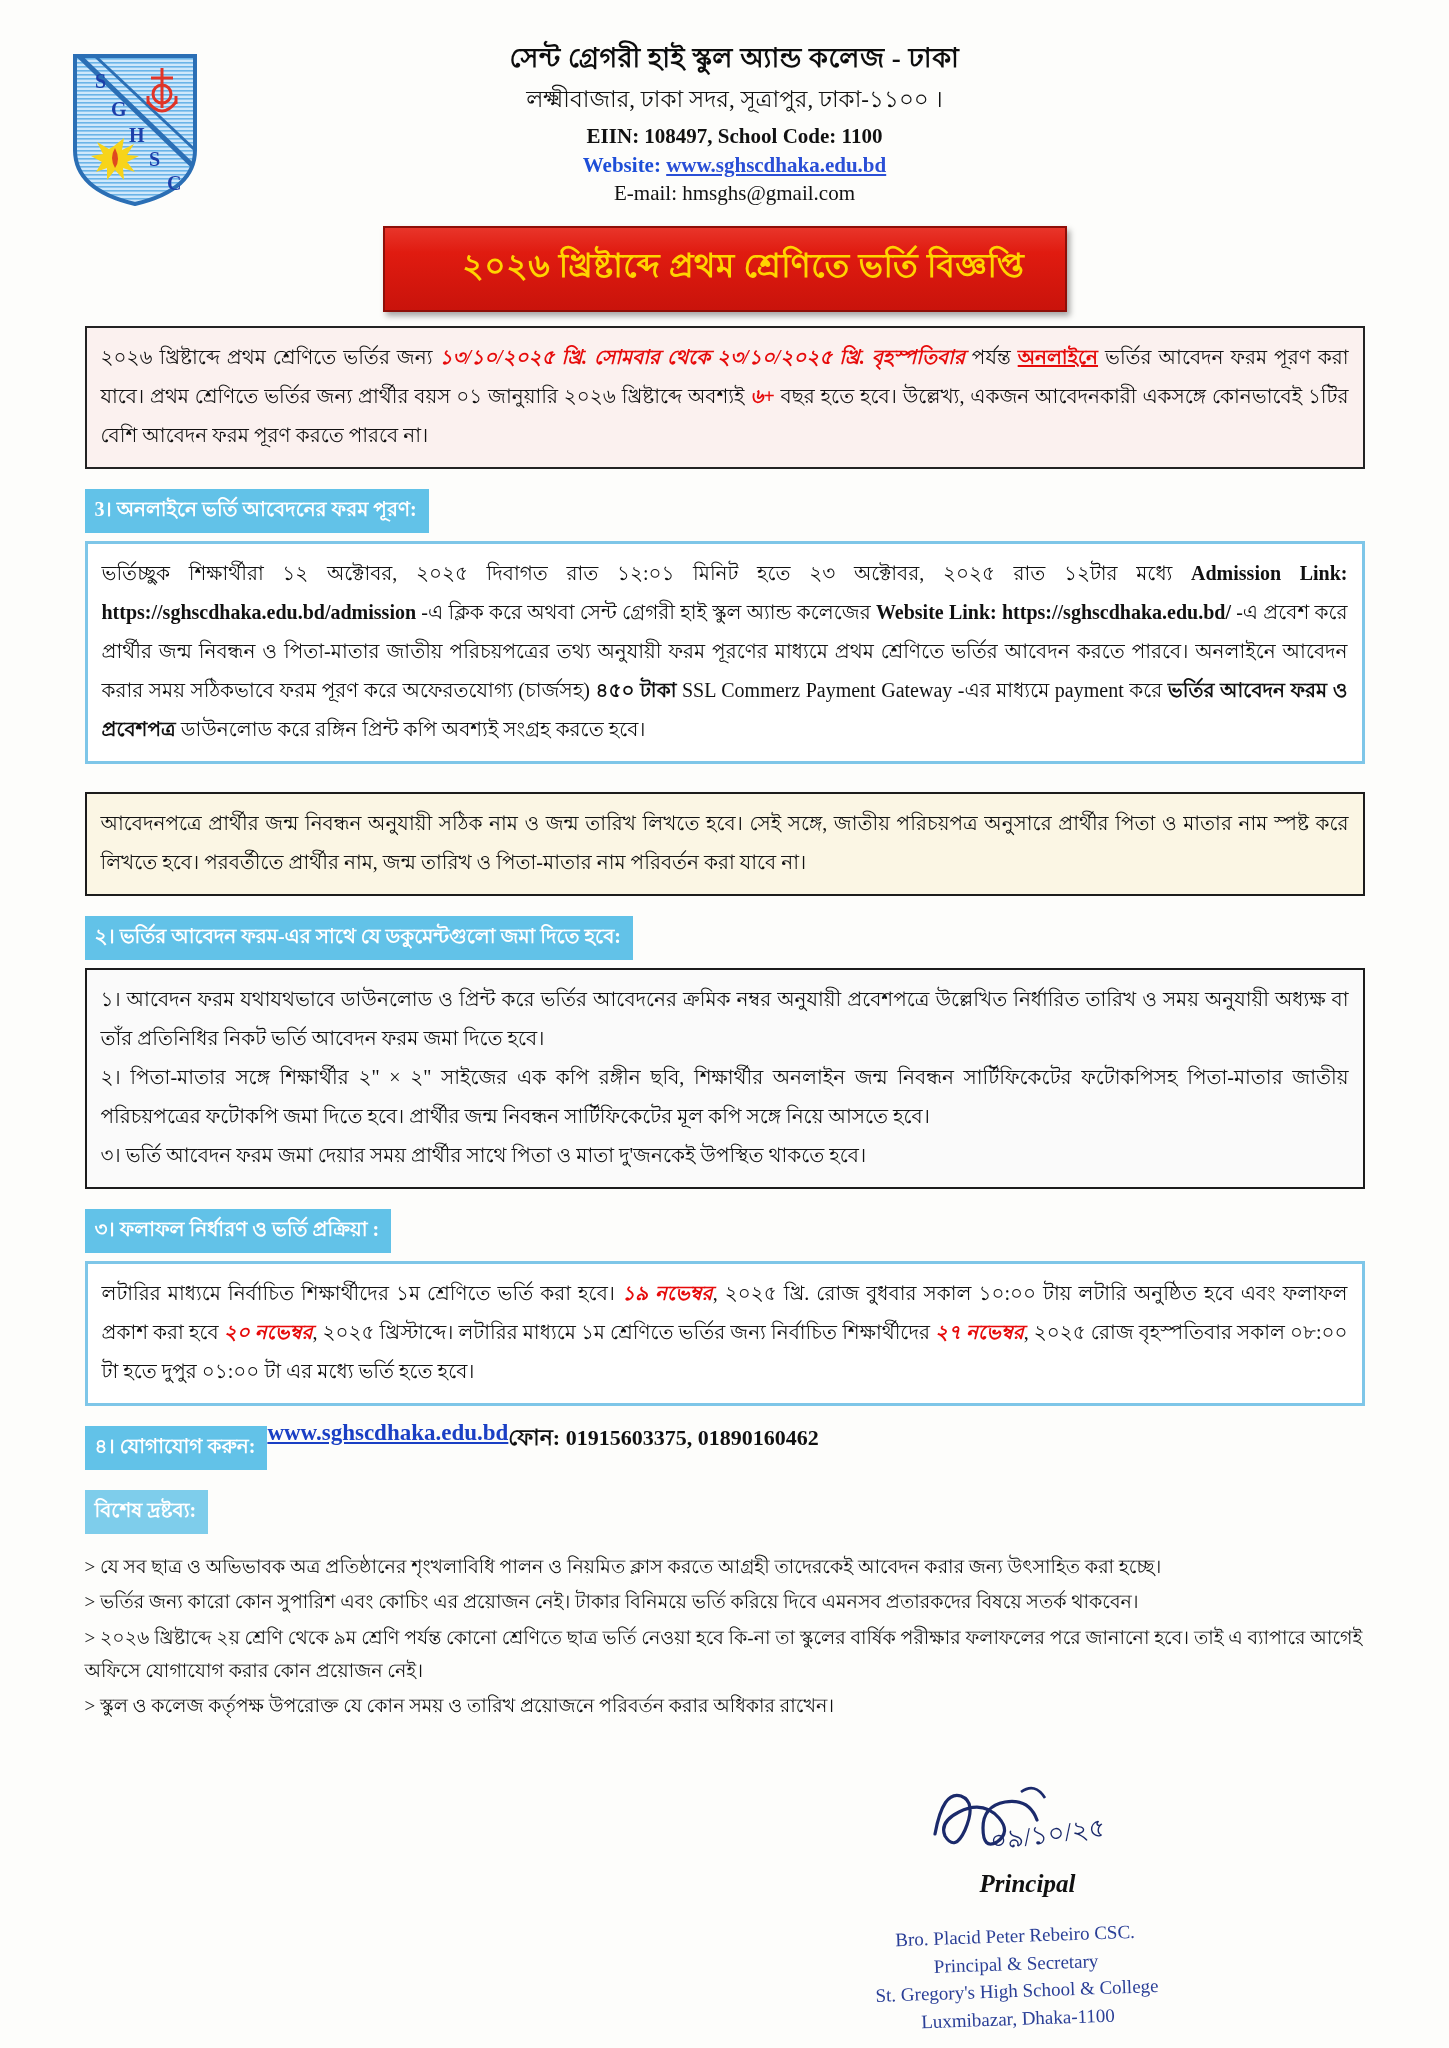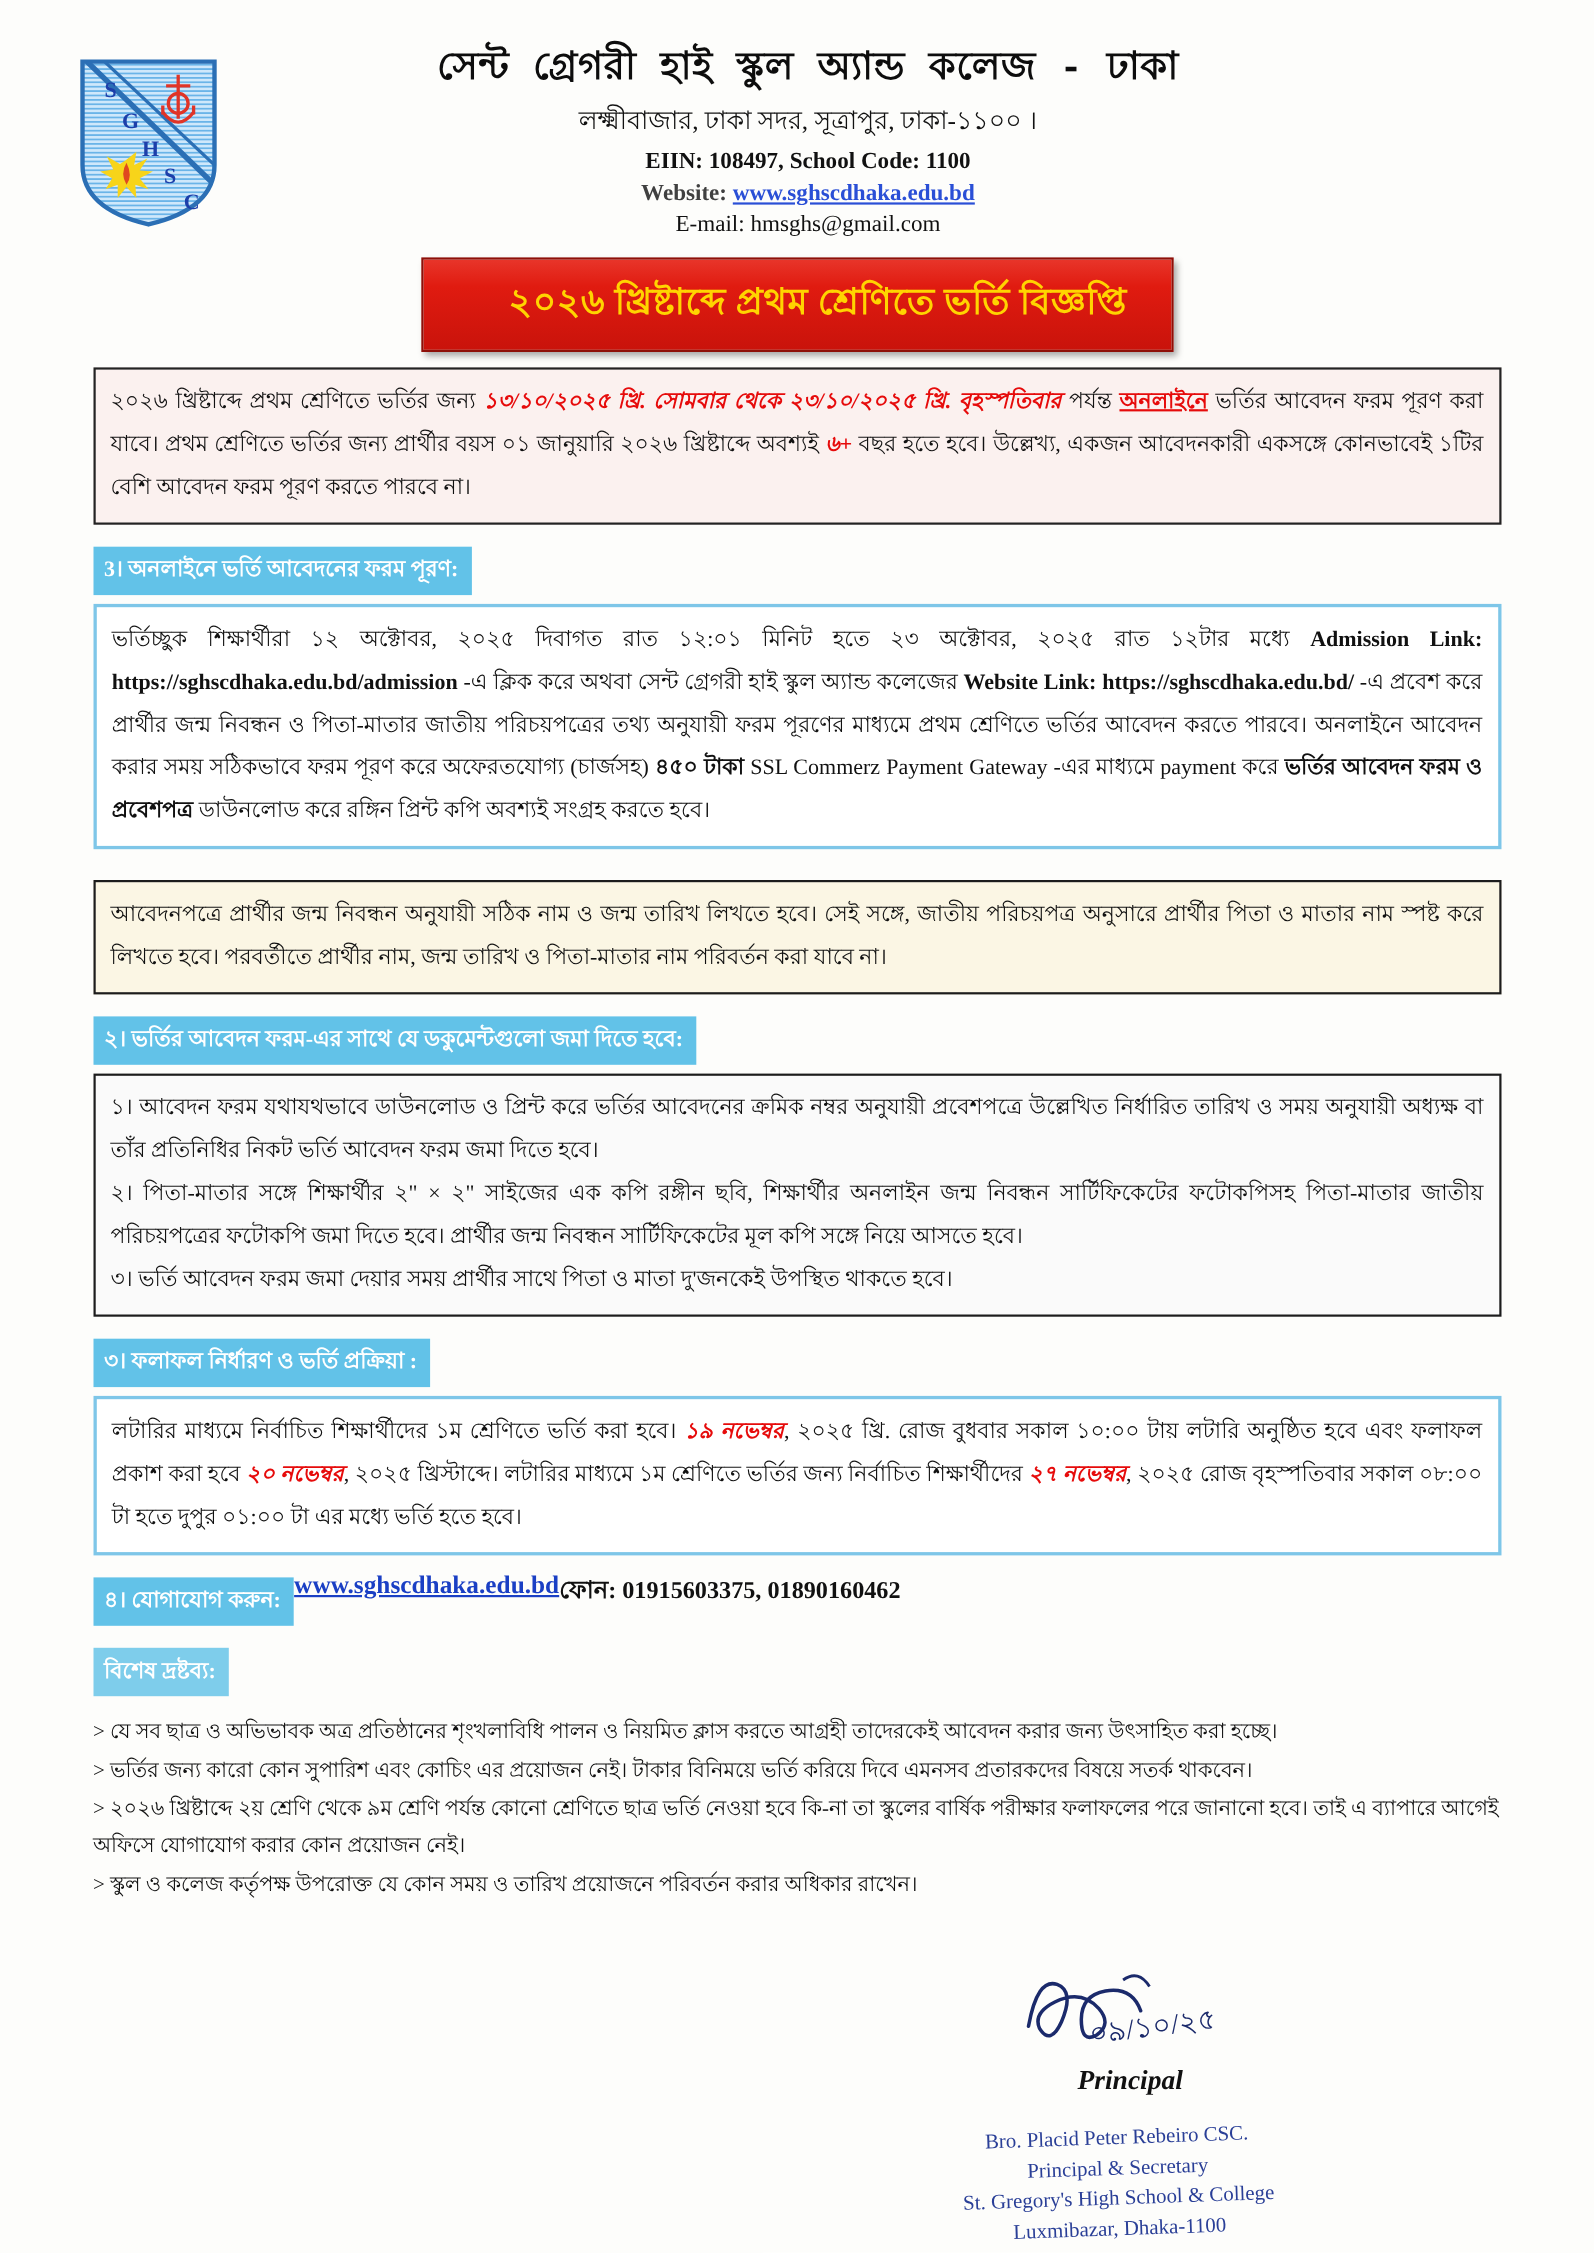--- a/index.html
+++ b/index.html
@@ -42,44 +42,44 @@
     position: relative;
   }
   .crest svg { display:block; }
 
   .head-text {
     flex: 1;
     text-align: center;
     padding-right: 250px;
   }
   .school-name {
-    font-size: 35px;
+    font-size: 27px;
     font-weight: bold;
     letter-spacing: 0.5px;
     color: #0d0d0d;
     line-height: 1.25;
-    font-family: Liberation Mono, monospace;
+    font-family: Liberation Serif, serif;
   }
   .school-addr {
     font-size: 23px;
     margin-top: 5px;
     color: #111;
     font-weight: 500;
   }
   .school-eiin {
     font-size: 21px;
     font-weight: bold;
     margin-top: 4px;
   }
   .school-web {
     font-size: 21px;
     font-weight: bold;
     margin-top: 4px;
   }
-  .school-web .lbl { color:#404040; }
+  .school-web .lbl { color:#1d4ed8; }
   .school-web a, .weblink {
     color: #2a4fd6;
     text-decoration: underline;
   }
   .school-mail {
     font-size: 21px;
     margin-top: 3px;
     font-weight: 500;
   }
 

